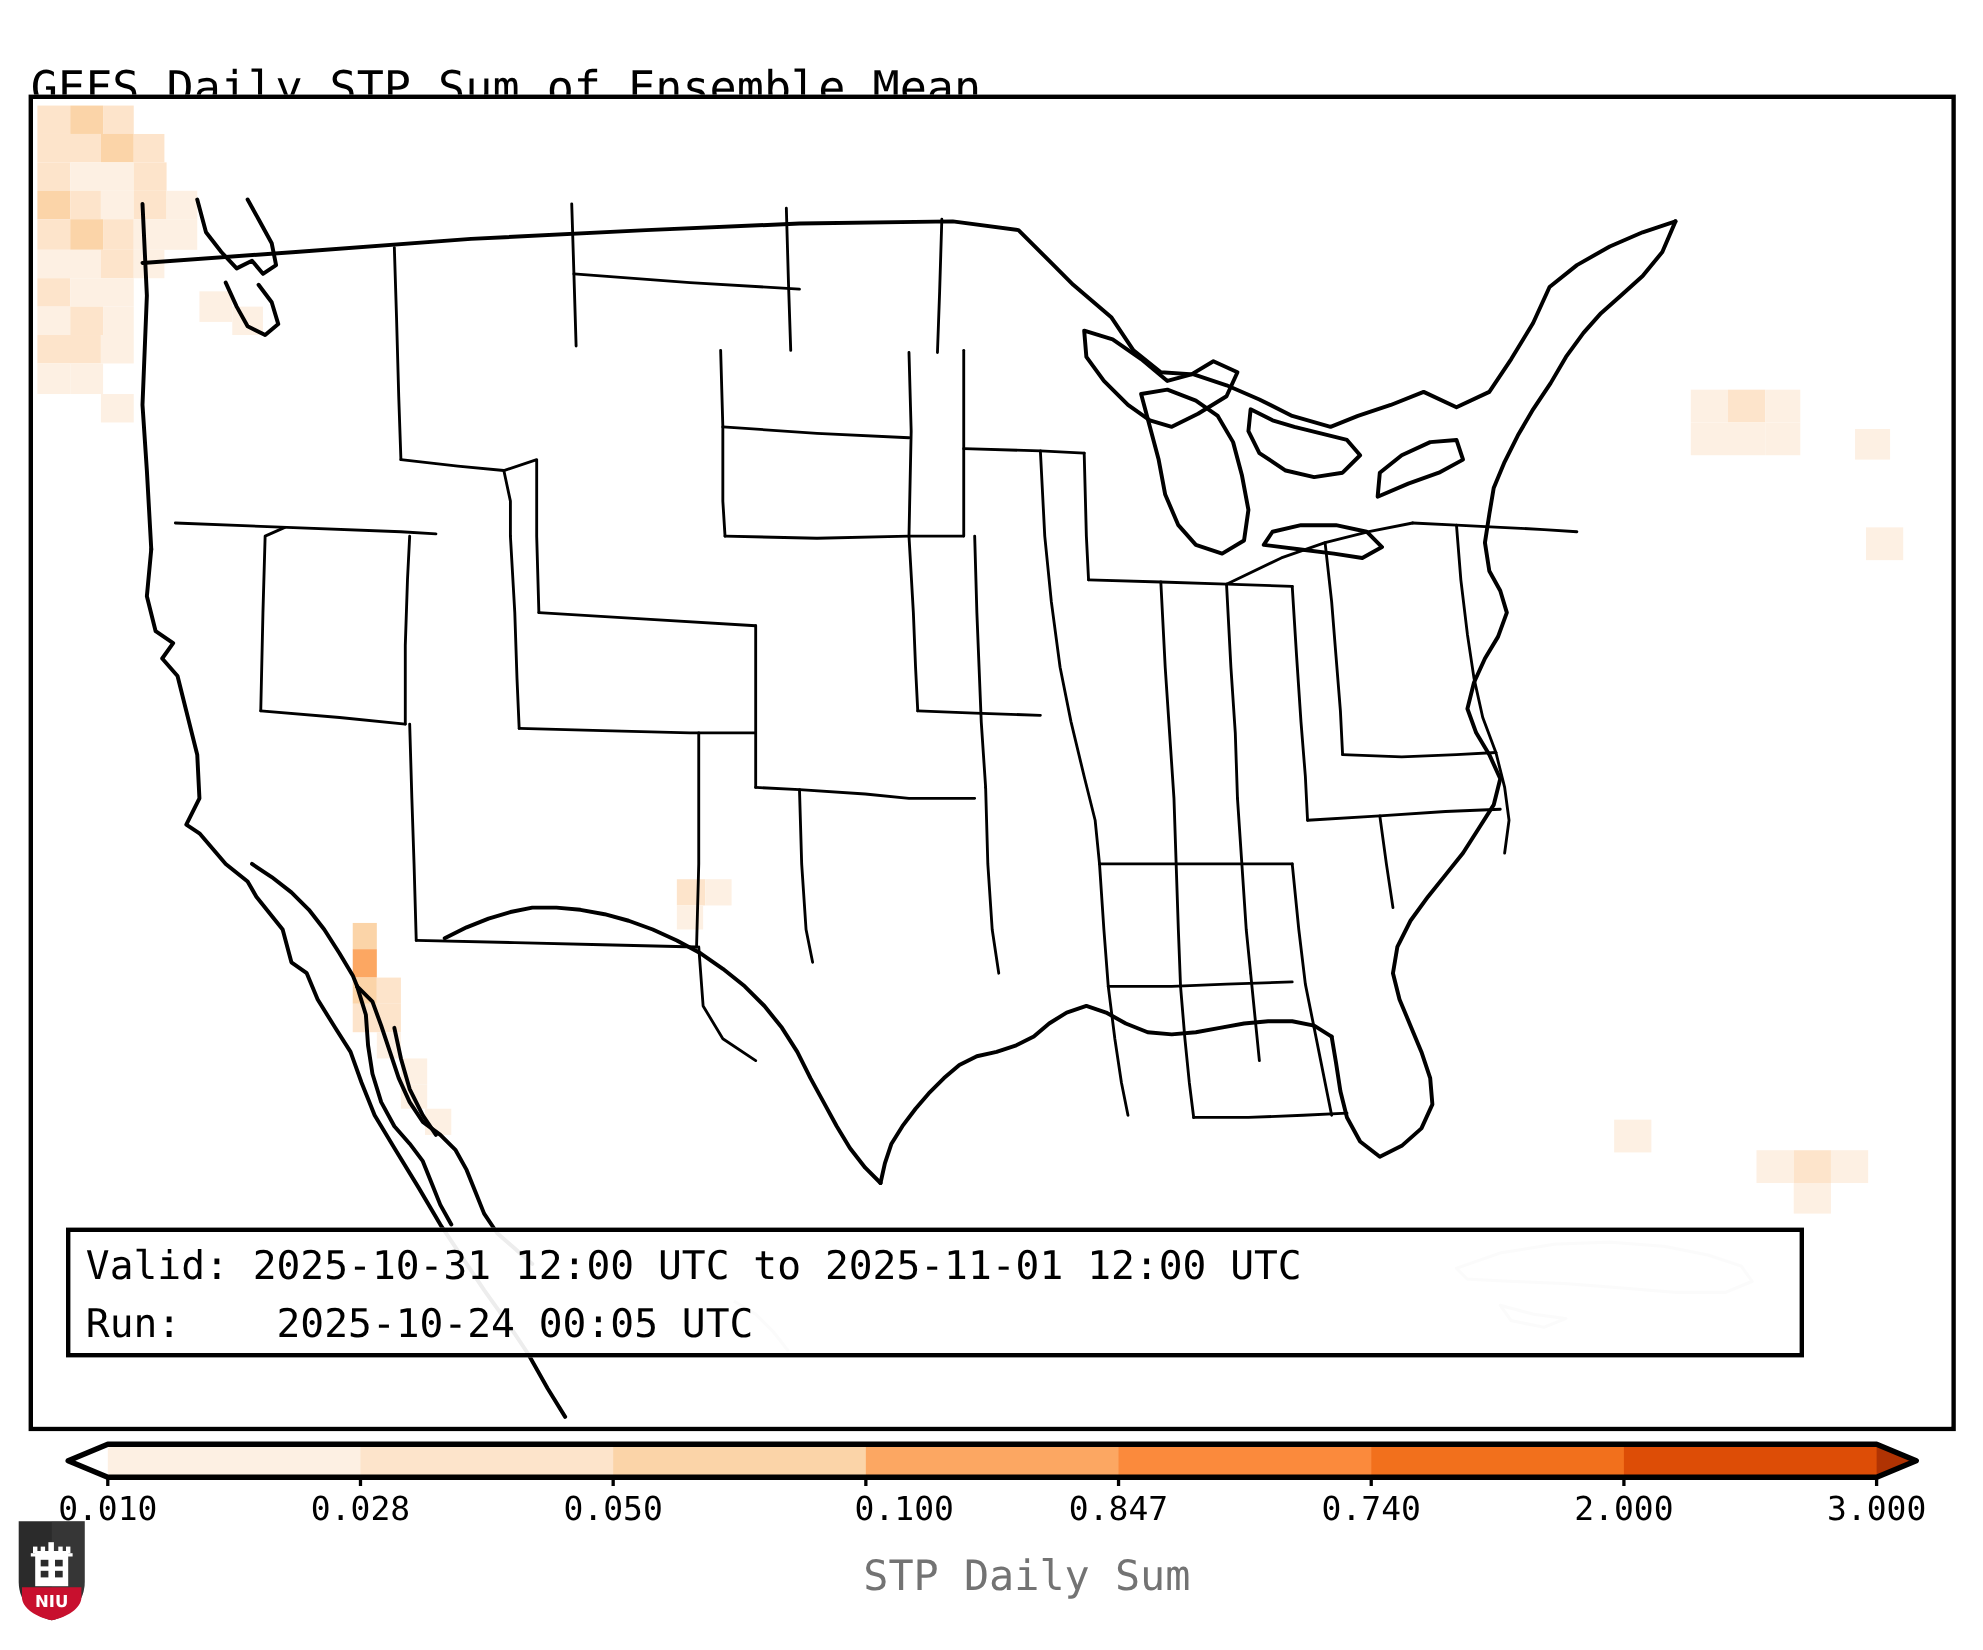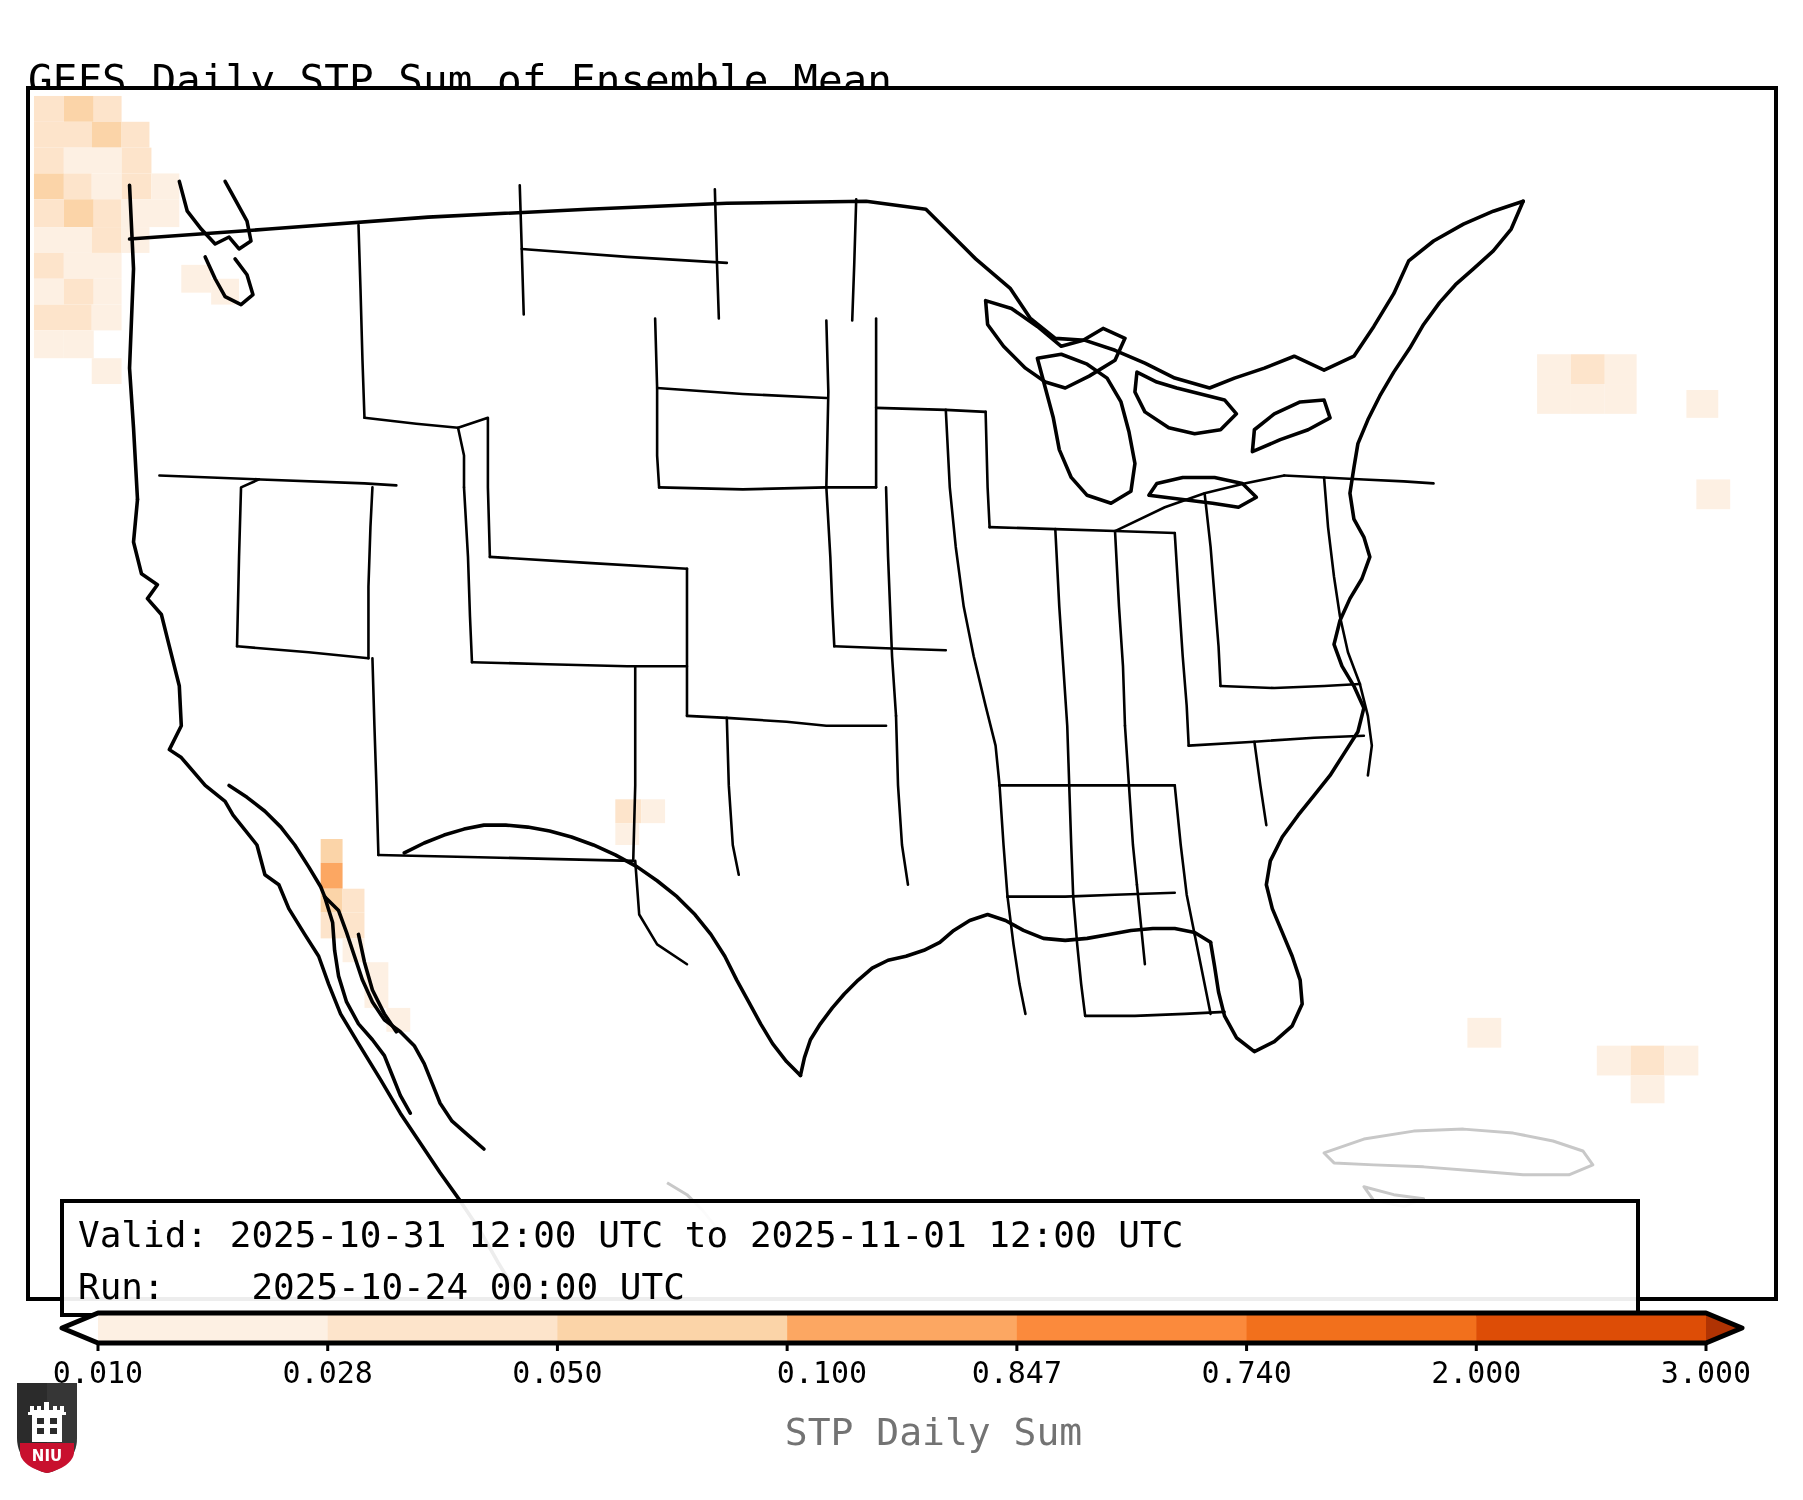--- a/index.html
+++ b/index.html
@@ -52,21 +52,21 @@
     left: 0; top: 0;
     width: 100%;
     height: 100%;
     display: block;
   }
 
   
   #info-box {
     position: absolute;
     left: 60px;
-    top: 1199px;
+    top: 1116px;
     width: 1580px;
     height: 118px;
     border: 4px solid #000000;
     background: rgba(255,255,255,0.93);
     box-sizing: border-box;
     padding: 6px 14px 0 14px;
   }
   .info-line {
     font-size: 36px;
     line-height: 52px;
@@ -312,21 +312,21 @@
                  L1560 1068 L1570 1082 L1546 1092 L1500 1092 L1450 1088 L1400 1084
                  L1350 1082 L1310 1080 Z"></path>
         <path d="M1340 1104 L1370 1112 L1400 1116 L1380 1124 L1350 1118 Z"></path>
         <path d="M640 1100 L660 1112 L676 1128 L690 1146"></path>
       </g>
     </svg>
   </div>
 
   <div id="info-box">
     <div class="info-line">Valid: 2025-10-31 12:00 UTC to 2025-11-01 12:00 UTC</div>
-    <div class="info-line">Run:    2025-10-24 00:00 UTC</div>
+    <div class="info-line">Run:    2025-10-24 00:05 UTC</div>
   </div>
 
   <div id="colorbar-wrap">
     <svg id="cbar-svg" width="1752" height="44" viewBox="0 0 1752 44" xmlns="http://www.w3.org/2000/svg">
       <g id="cbar-segments">
           <path d="M72 6 L36 21 L72 36 Z" fill="#FFFFFF"></path>
           <rect x="72" y="6" width="230.31428571428572" height="30" fill="#FDF0E3"></rect>
           <rect x="301.7142857142857" y="6" width="230.31428571428572" height="30" fill="#FDE4CB"></rect>
           <rect x="531.4285714285714" y="6" width="230.31428571428572" height="30" fill="#FBD4A8"></rect>
           <rect x="761.1428571428571" y="6" width="230.31428571428572" height="30" fill="#FCA762"></rect>

